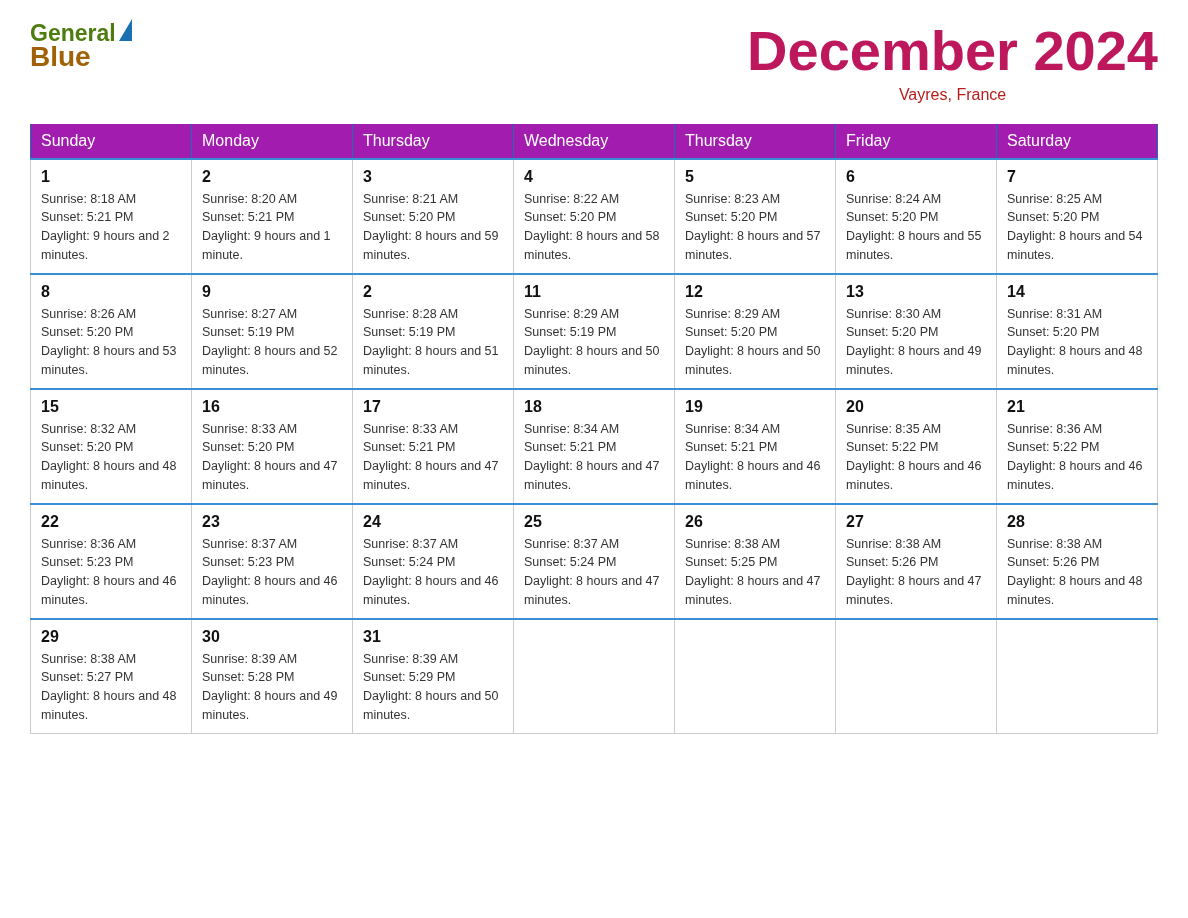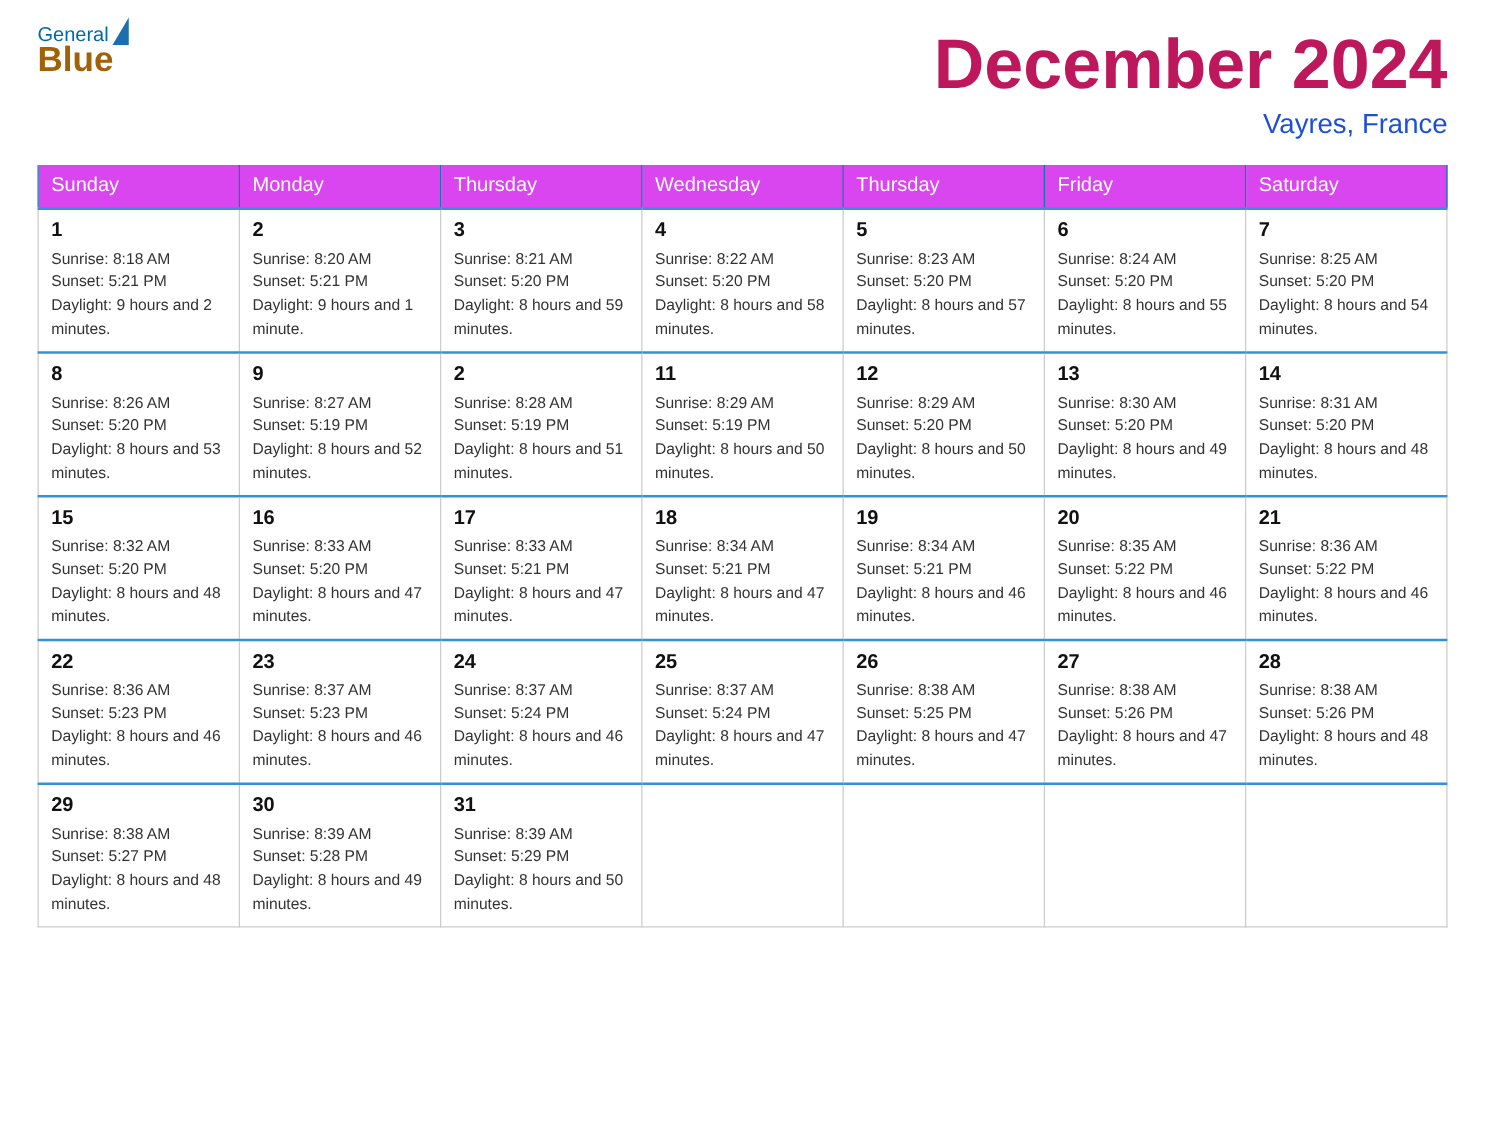--- a/index.html
+++ b/index.html
@@ -19,30 +19,31 @@
     .title-section {
       text-align: right;
     }
     .month-title {
       font-size: 56px;
       font-weight: bold;
       color: #be185d;
       line-height: 1.1;
     }
     .location-title {
-      font-size: 22px;
-      color: #1d4ed8;
+      font-size: 16px;
+      color: #b91c1c;
       margin-top: 4px;
+      text-align: center;
     }
     .calendar {
       width: 100%;
       border-collapse: collapse;
     }
     .calendar th {
-      background-color: #d946ef;
+      background-color: #a21caf;
       color: #fff;
       font-size: 16px;
       font-weight: normal;
       padding: 8px 10px;
       text-align: left;
       border: 1px solid #1a6faf;
     }
     .calendar td {
       vertical-align: top;
       padding: 8px 10px;
@@ -85,23 +86,23 @@
       align-items: center;
     }
     .logo-line2 {
       font-size: 28px;
       font-weight: bold;
       color: #a16207;
       margin-top: -6px;
       margin-left: 0px;
     }
     .general-text {
-      font-size: 16px;
-      font-weight: normal;
-      color: #0369a1;
+      font-size: 23px;
+      font-weight: bold;
+      color: #4d7c0f;
     }
     .blue-triangle {
       display: inline-block;
       width: 0;
       height: 0;
       border-left: 13px solid transparent;
       border-right: 0px solid transparent;
       border-bottom: 22px solid #1a6faf;
       margin-left: 3px;
       vertical-align: middle;

